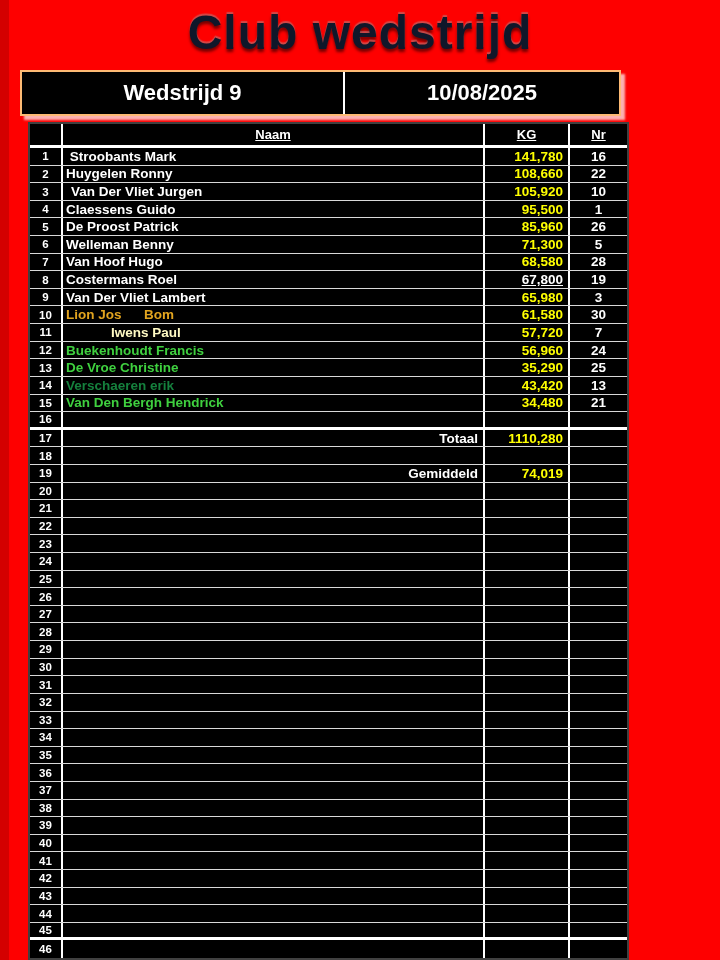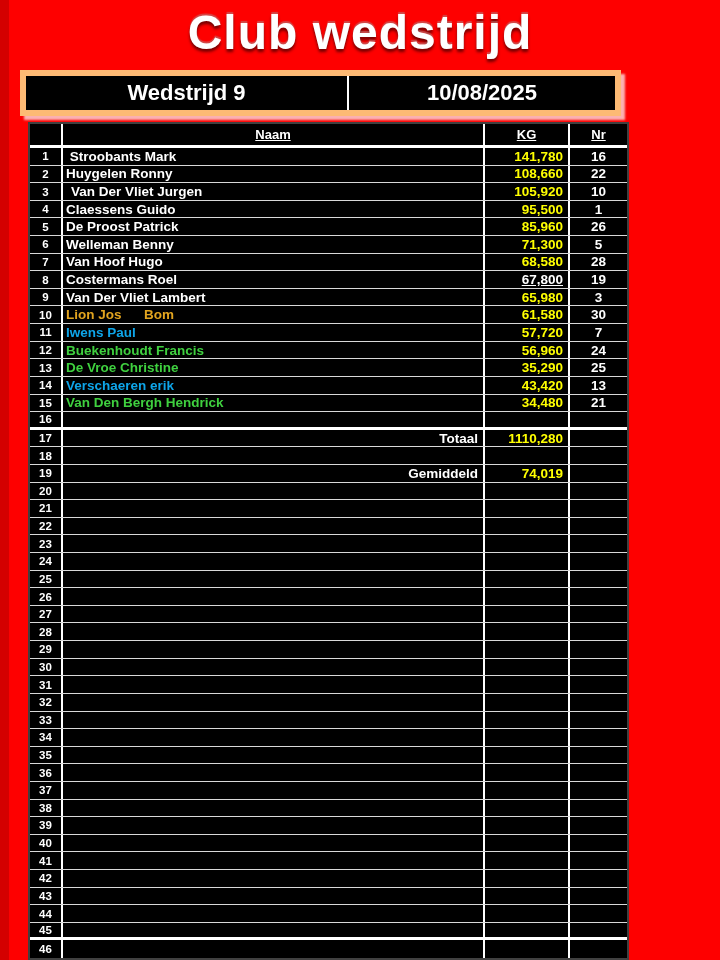--- a/index.html
+++ b/index.html
@@ -4,26 +4,26 @@
 <style>
   html,body{margin:0;padding:0;}
   body{
     width:720px;height:960px;overflow:hidden;position:relative;
     background:#fe0000;
     font-family:"Liberation Sans", sans-serif;
   }
   .edge-stripe{position:absolute;left:0;top:0;width:9px;height:960px;background:#d40000;}
   .page-title{
     position:absolute;top:5px;left:0;width:720px;text-align:center;
-    font-size:48px;font-weight:bold;letter-spacing:1px;color:#ffffff;
+    font-size:48px;font-weight:bold;letter-spacing:1px;color:#0f172a;
     text-shadow:0 -2px 1px rgba(160,160,160,0.45), 0 3px 3px rgba(70,0,0,0.75);
   }
   .match-bar{
     position:absolute;left:20px;top:70px;width:601px;height:46px;
-    background:#000;border:6px solid #fdba74;box-sizing:border-box;display:flex;
+    background:#000;border:2px solid #fdba74;box-sizing:border-box;display:flex;
     box-shadow:4px 4px 2px rgba(250,220,220,0.8);
   }
   .bar-cell{display:flex;align-items:center;justify-content:center;
     color:#fff;font-weight:bold;font-size:22px;}
   .bar-cell.left{width:321px;}
   .bar-cell.right{flex:1;border-left:2px solid #fff;}
   .results-table{
     position:absolute;left:28px;top:122px;width:601px;
     background:#000;border:2px solid #404040;box-sizing:border-box;
   }
@@ -119,39 +119,39 @@
         <div class="cell nr c-nr">3</div>
       </div>
       <div class="row">
         <div class="cell num c-num">10</div>
         <div class="cell name c-name" style="color: rgb(226, 164, 31);">Lion Jos      Bom</div>
         <div class="cell kg c-kg" style="color: rgb(255, 255, 0);">61,580</div>
         <div class="cell nr c-nr">30</div>
       </div>
       <div class="row">
         <div class="cell num c-num">11</div>
-        <div class="cell name c-name" style="color: #0ea5e9;">Iwens Paul</div>
+        <div class="cell name c-name" style="color: #fef9c3; margin-left: 45px;">Iwens Paul</div>
         <div class="cell kg c-kg" style="color: rgb(255, 255, 0);">57,720</div>
         <div class="cell nr c-nr">7</div>
       </div>
       <div class="row">
         <div class="cell num c-num">12</div>
         <div class="cell name c-name" style="color: rgb(63, 208, 63);">Buekenhoudt Francis</div>
         <div class="cell kg c-kg" style="color: rgb(255, 255, 0);">56,960</div>
         <div class="cell nr c-nr">24</div>
       </div>
       <div class="row">
         <div class="cell num c-num">13</div>
         <div class="cell name c-name" style="color: rgb(63, 208, 63);">De Vroe Christine</div>
         <div class="cell kg c-kg" style="color: rgb(255, 255, 0);">35,290</div>
         <div class="cell nr c-nr">25</div>
       </div>
       <div class="row">
         <div class="cell num c-num">14</div>
-        <div class="cell name c-name" style="color: #0ea5e9;">Verschaeren erik</div>
+        <div class="cell name c-name" style="color: #15803d;">Verschaeren erik</div>
         <div class="cell kg c-kg" style="color: rgb(255, 255, 0);">43,420</div>
         <div class="cell nr c-nr">13</div>
       </div>
       <div class="row">
         <div class="cell num c-num">15</div>
         <div class="cell name c-name" style="color: rgb(63, 208, 63);">Van Den Bergh Hendrick</div>
         <div class="cell kg c-kg" style="color: rgb(255, 255, 0);">34,480</div>
         <div class="cell nr c-nr">21</div>
       </div>
       <div class="row thick">

